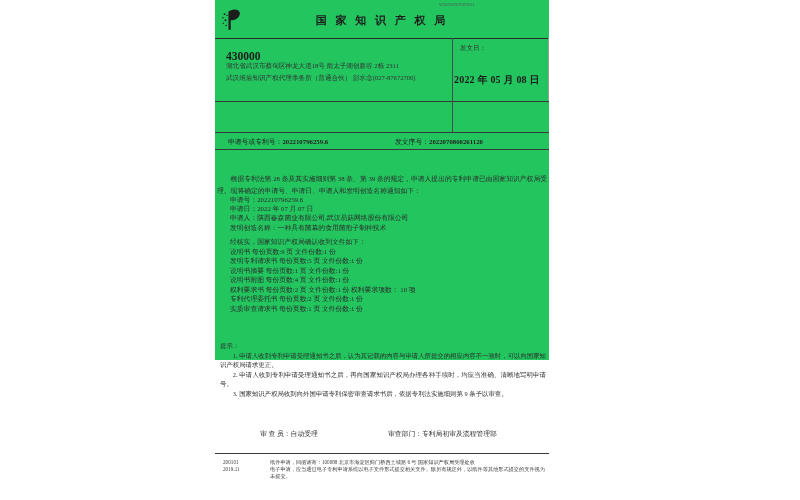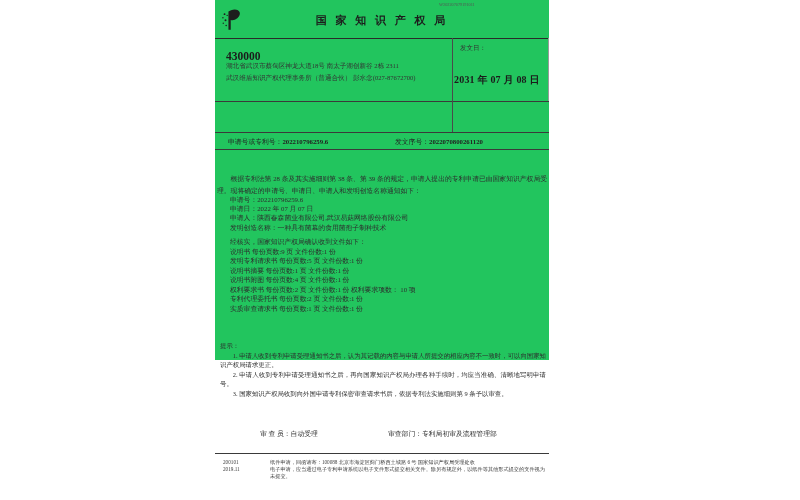--- a/index.html
+++ b/index.html
@@ -81,21 +81,21 @@
   <div class="rule" style="top:132px"></div>
   <div class="rule" style="top:149px"></div>
   <div class="vline" style="left:237px; top:38px; height:94px"></div>
   <div class="vline" style="left:333px; top:38px; height:63px; border-left-color:#9a9a9a"></div>
 
   <div class="postcode">430000</div>
   <div class="addr1">湖北省武汉市蔡甸区神龙大道18号 南太子湖创新谷 2栋 2311</div>
   <div class="addr2">武汉维盾知识产权代理事务所（普通合伙） 彭水念(027-87672700)</div>
 
   <div class="issue-label">发文日：</div>
-  <div class="issue-date">2031 年 07 月 08 日</div>
+  <div class="issue-date">2022 年 05 月 08 日</div>
 
   <div class="num-row">
     <span class="num-left">
       <span>申请号或专利号：</span><span class="num-val">202210796259.6</span>
     </span>
     <span class="num-right">
       <span>发文序号：</span><span class="num-val">2022070800261120</span>
     </span>
   </div>
 

